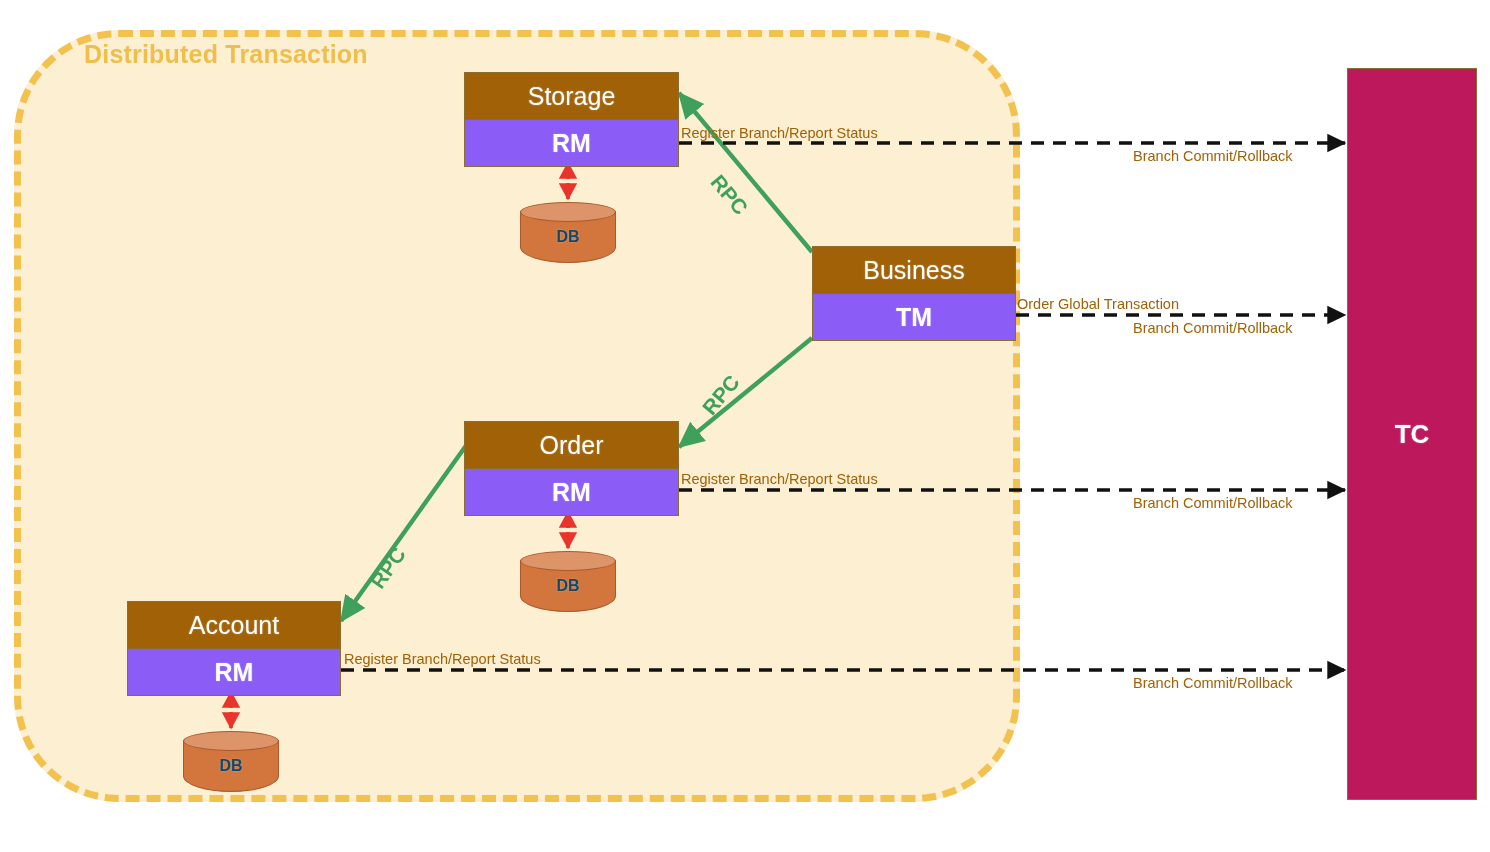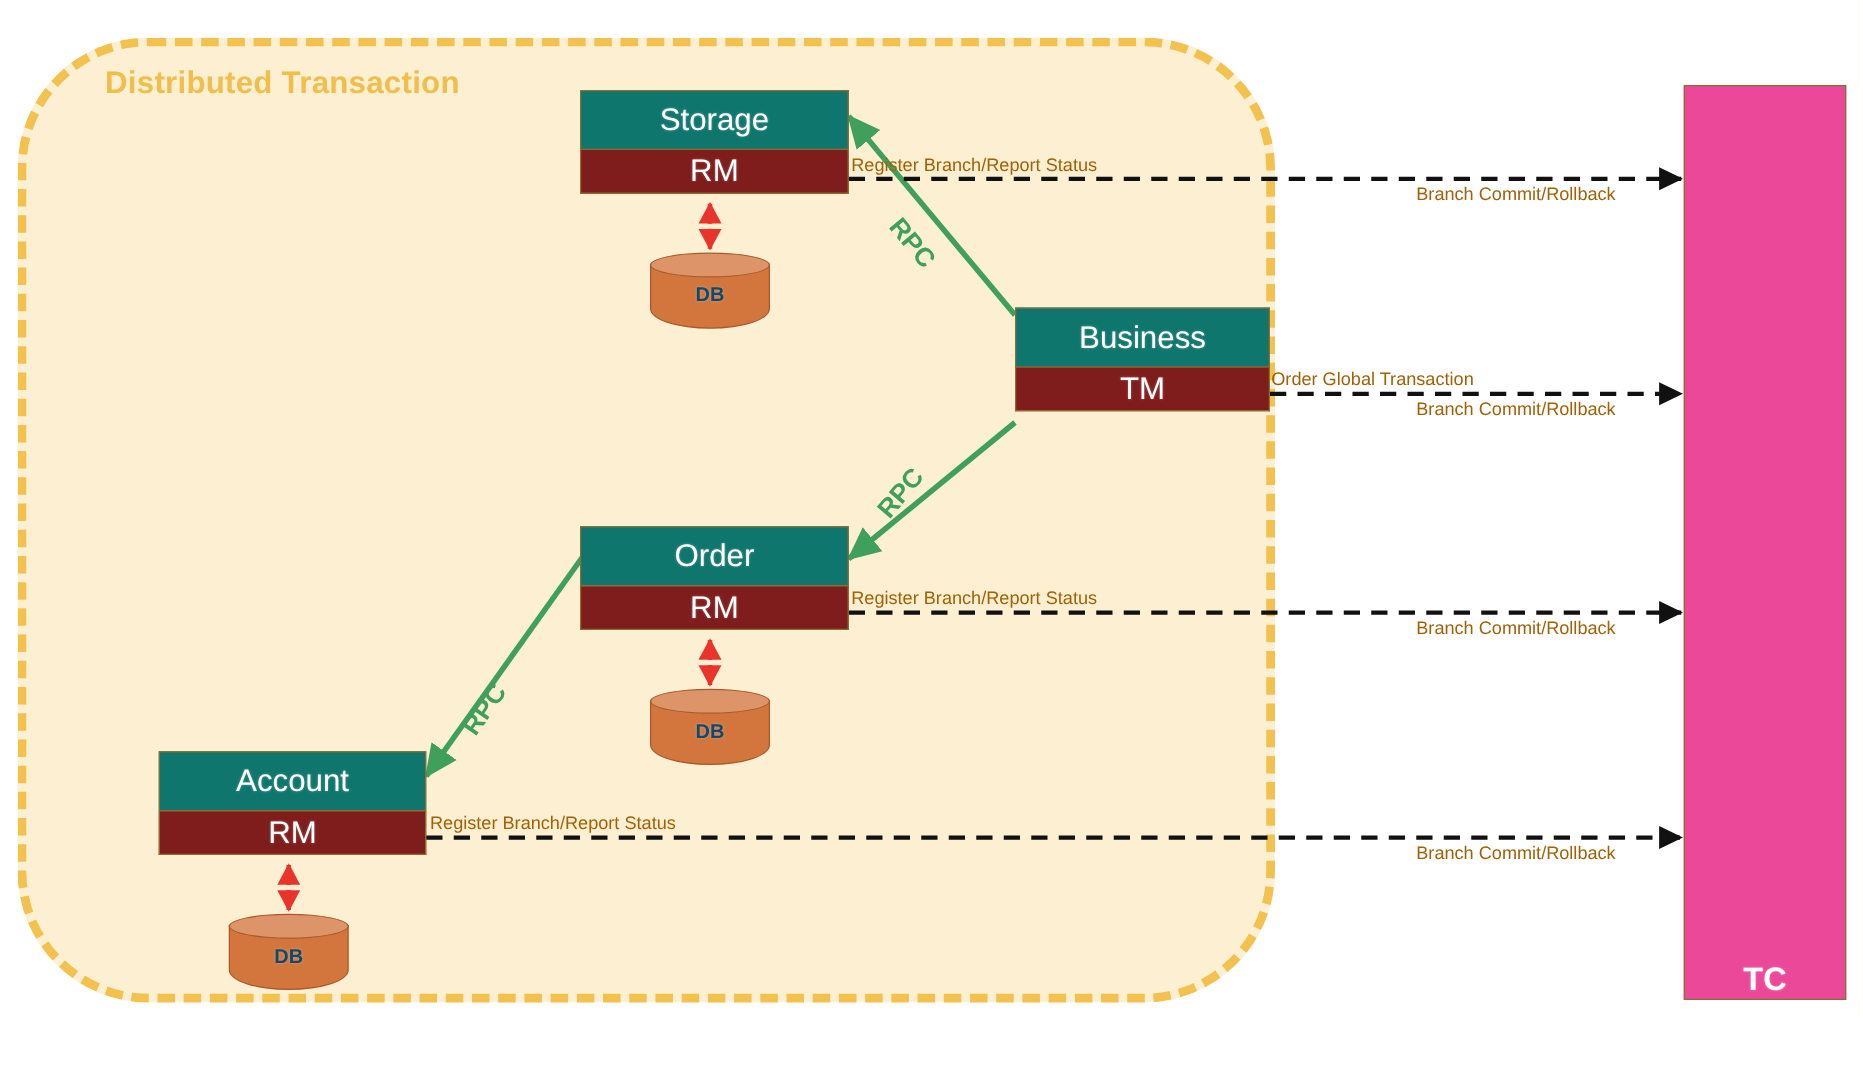--- a/index.html
+++ b/index.html
@@ -26,74 +26,74 @@
     width: 1006px;
     height: 772px;
     background: #FCEFD2;
     border: 7px dashed #F2C14E;
     border-radius: 105px;
     box-sizing: border-box;
   }
   .dt-title {
     position: absolute;
     left: 84px;
-    top: 52px;
+    top: 40px;
     font-size: 25px;
     font-weight: bold;
     color: #F0BE4B;
     letter-spacing: 0.2px;
     white-space: nowrap;
   }
 
   
   .svc {
     position: absolute;
     box-sizing: border-box;
   }
   .svc-head {
-    background: #0f766e;
+    background: #a16207;
     border: 1px solid #8a6d2f;
     box-sizing: border-box;
     color: #ffffff;
     display: flex;
     align-items: center;
     justify-content: center;
     font-size: 25px;
     font-weight: normal;
     height: 48px;
     text-shadow: 0 0 2px rgba(255,255,255,0.35);
   }
   .svc-body {
-    background: #7f1d1d;
+    background: #8b5cf6;
     border: 1px solid #8a6d2f;
     border-top: none;
     box-sizing: border-box;
     color: #ffffff;
     display: flex;
     align-items: center;
     justify-content: center;
     font-size: 25px;
-    font-weight: normal;
-    height: 35px;
+    font-weight: bold;
+    height: 47px;
     text-shadow: 0 0 2px rgba(255,255,255,0.35);
   }
 
   
   .tc-box {
     position: absolute;
     left: 1347px;
     top: 68px;
     width: 130px;
     height: 732px;
-    background: #ec4899;
+    background: #be185d;
     border: 1px solid #8a6d2f;
     box-sizing: border-box;
     color: #ffffff;
     display: flex;
-    align-items: flex-end;
+    align-items: center;
     justify-content: center;
     font-size: 26px;
     font-weight: bold;
     text-shadow: 0 0 2px rgba(255,255,255,0.35);
   }
 
   
   .db {
     position: absolute;
     width: 96px;

